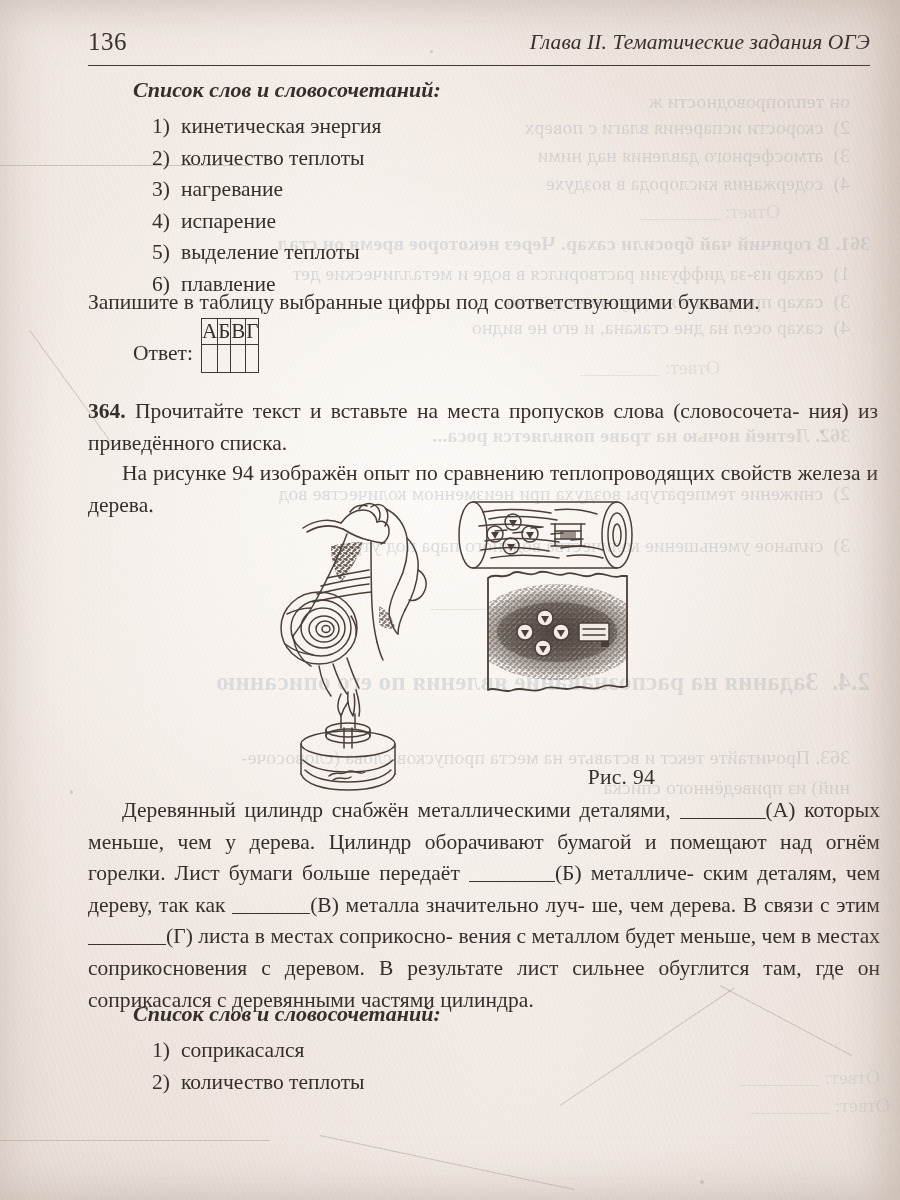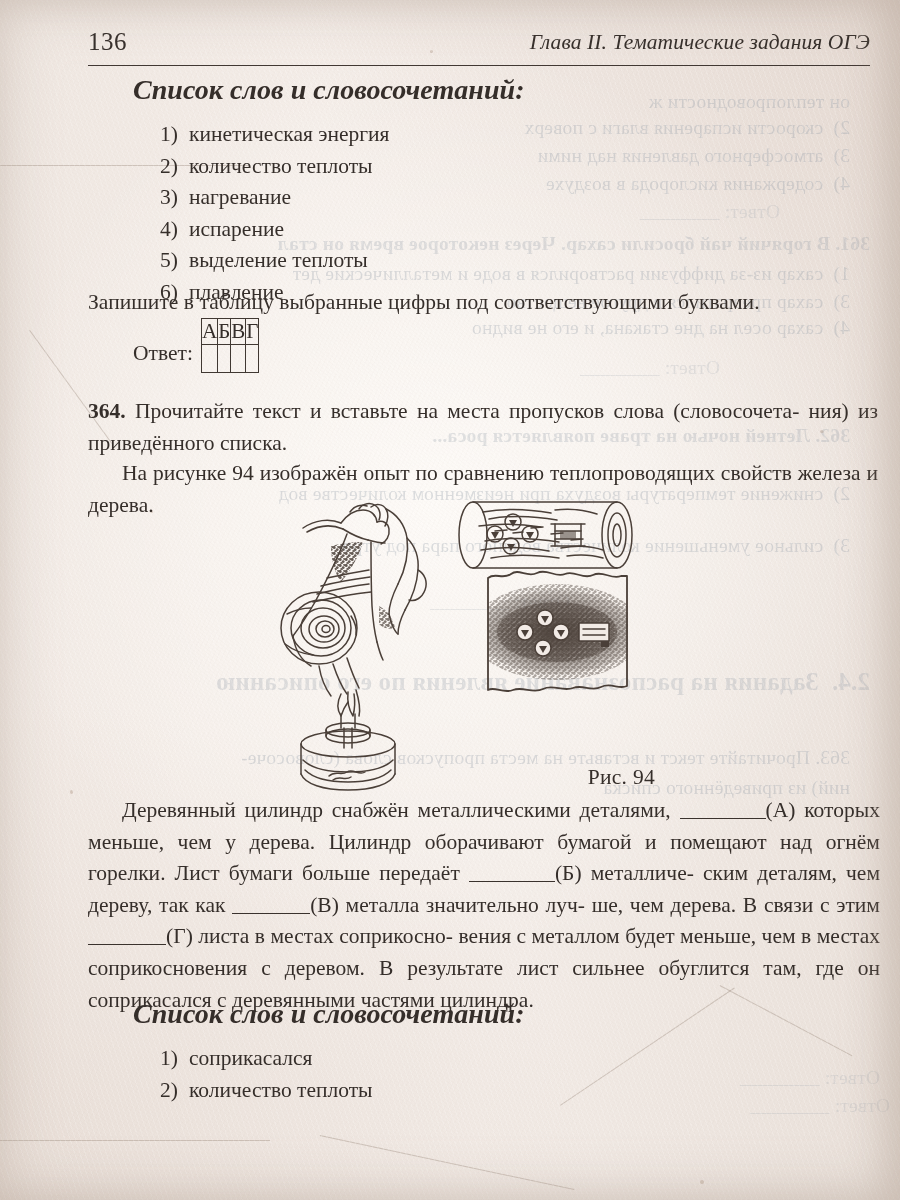--- a/index.html
+++ b/index.html
@@ -109,26 +109,26 @@
   
   .txt {
     position: absolute;
     font-size: 21.5px;
     line-height: 31.5px;
     letter-spacing: .05px;
   }
   .list-title {
     font-style: italic;
     font-weight: bold;
-    font-size: 28px;
+    font-size: 22px;
     font-family: Liberation Serif, serif;
   }
   .wordlist {
     position: absolute;
-    margin: 16px;
+    margin: 8px;
     padding: 0;
     list-style: none;
   }
   .wordlist li {
     font-size: 21.5px;
     line-height: 31.5px;
     white-space: nowrap;
   }
   .wordlist li .num {
     display: inline-block;

